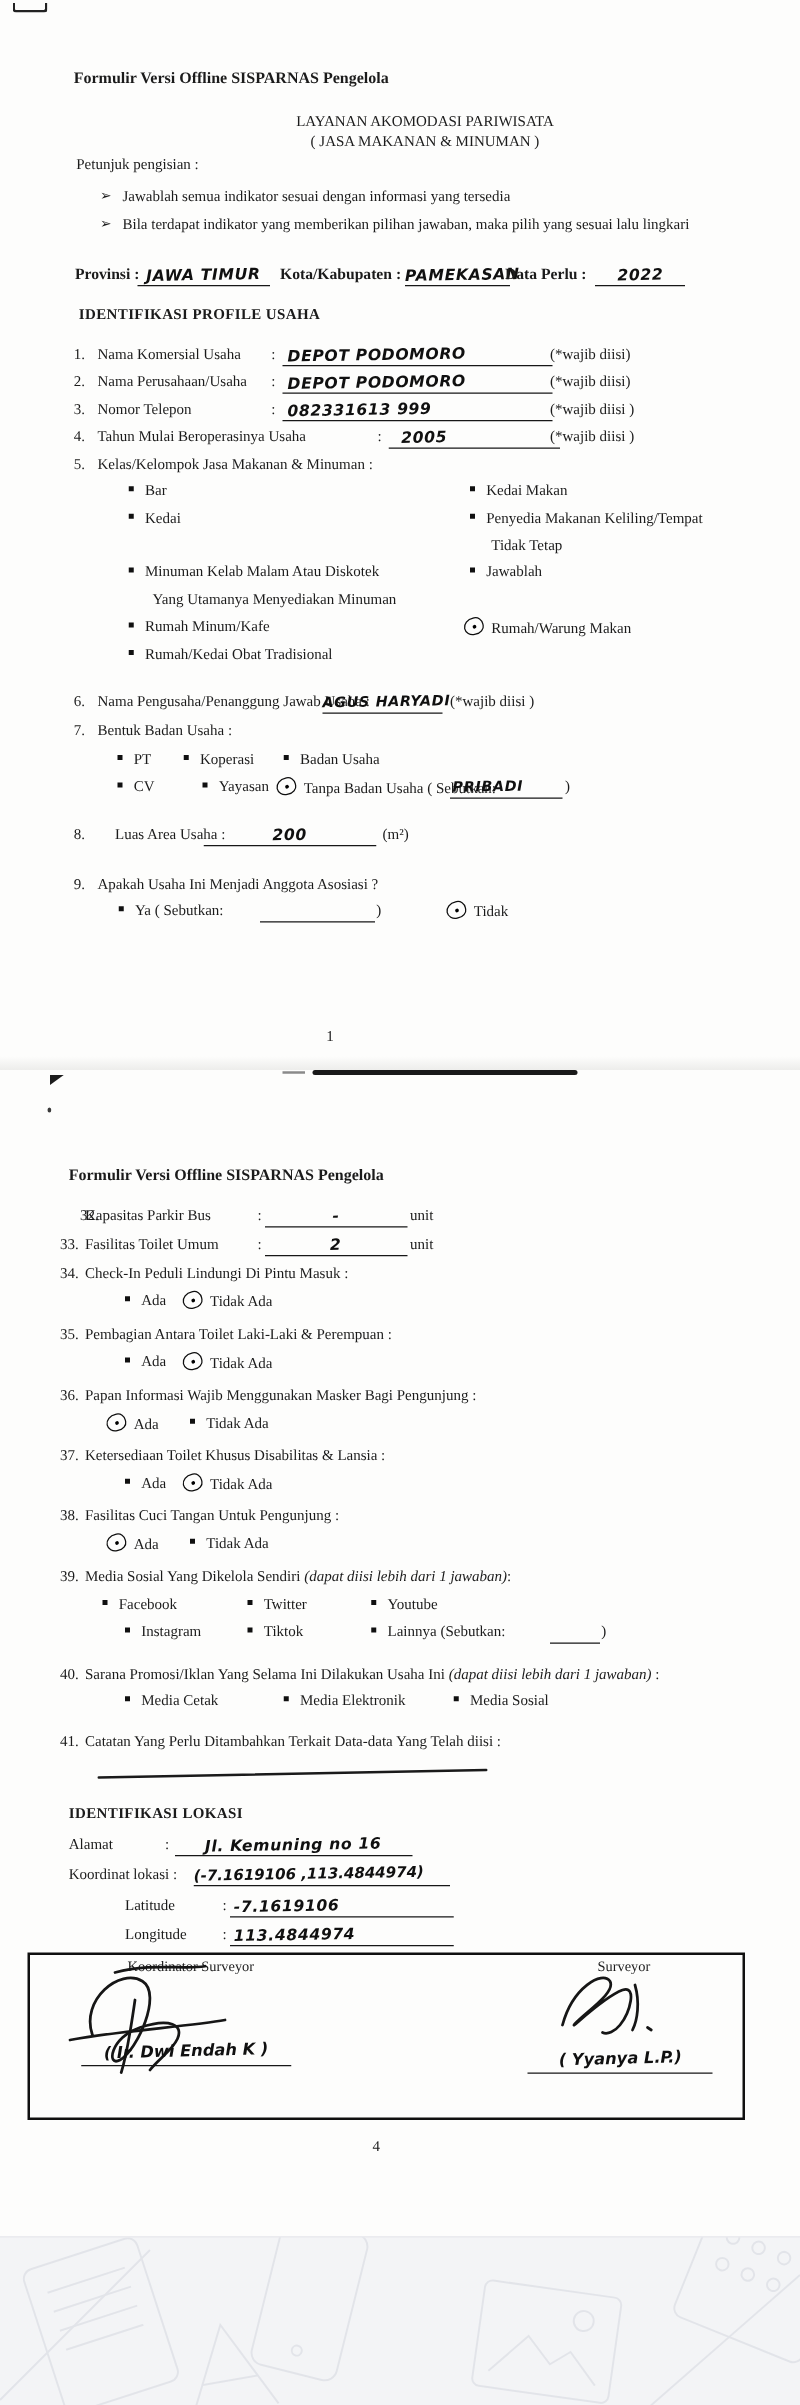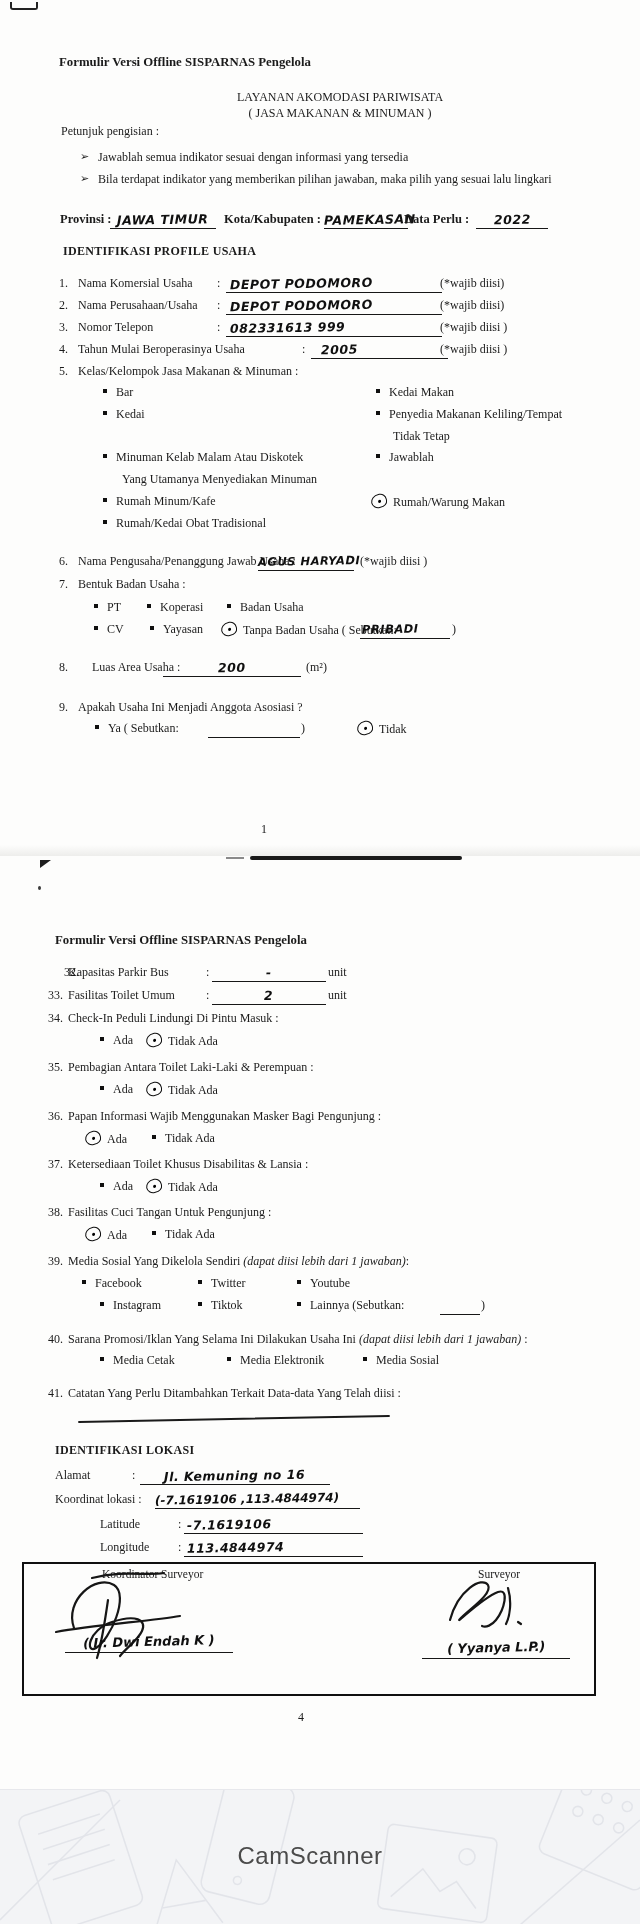--- a/index.html
+++ b/index.html
@@ -149,21 +149,21 @@
     <span class="ps" style="left:59px">7.</span>
     <span class="ps" style="left:78px">Bentuk Badan Usaha :</span>
   </div>
   <div class="row" style="top:600px">
     <span class="ps" style="left:94px"><i class="sq"></i><span>PT</span></span>
     <span class="ps" style="left:147px"><i class="sq"></i><span>Koperasi</span></span>
     <span class="ps" style="left:227px"><i class="sq"></i><span>Badan Usaha</span></span>
   </div>
   <div class="row" style="top:622px">
     <span class="ps" style="left:94px"><i class="sq"></i><span>CV</span></span>
-    <span class="ps" style="left:150px"><i class="sq"></i><span>Yayasan</span></span>
+    <span class="ps" style="left:162px"><i class="sq"></i><span>Yayasan</span></span>
     <span class="ps" style="left:221px"><i class="cir"></i><span>Tanpa Badan Usaha ( Sebutkan:</span></span>
     <span class="ps ul" style="left:360px;width:88px;text-align:left;padding-left:2px"><i class="hand" style="font-size:11.5px">PRIBADI</i></span>
     <span class="ps" style="left:452px">)</span>
   </div>
 
   <div class="row" style="top:660px">
     <span class="ps" style="left:59px">8.</span>
     <span class="ps" style="left:92px">Luas Area Usaha :</span>
     <span class="ps ul" style="left:163px;width:138px"><i class="hand">200</i></span>
     <span class="ps" style="left:306px">(m²)</span>
@@ -370,15 +370,14 @@
             <circle cx="612" cy="5" r="5"></circle>
           <circle cx="568" cy="28" r="5"></circle>
             <circle cx="590" cy="28" r="5"></circle>
             <circle cx="612" cy="28" r="5"></circle>
         </g>
         <line x1="0" y1="130" x2="120" y2="10"></line>
           <line x1="520" y1="135" x2="640" y2="30"></line>
       </g>
     </svg>
   </div>
-  <div class="cs">CamScanner</div>
 
 </div>
 
 </body></html>

